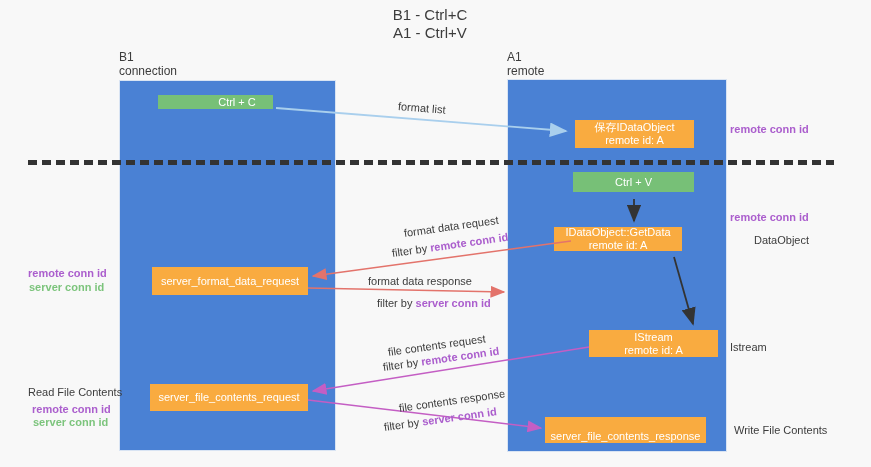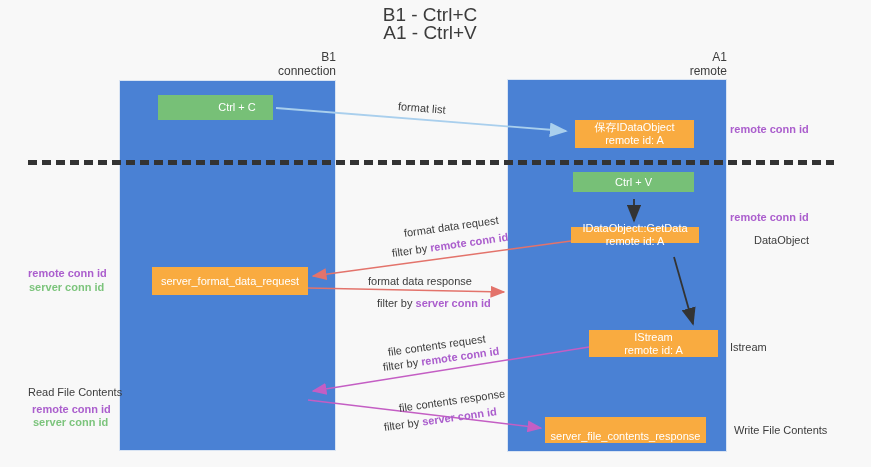--- a/index.html
+++ b/index.html
@@ -6,24 +6,24 @@
     --lane-blue:#4a81d4; --box-green:#77c077; --box-orange:#f9ab40;
     --purple-text:#ab5ecd; --green-text:#7cc47c; --arrow-blue:#a9cfed;
     --arrow-red:#e3736b; --arrow-magenta:#c45ec4; --arrow-black:#333333;
     --text-dark:#3c3c3c; --background:#f8f8f8;
   }
   *{margin:0;padding:0;box-sizing:border-box;}
   html,body{background:var(--background);font-family:"Liberation Sans",sans-serif;}
   .canvas{position:relative;width:871px;height:467px;background:var(--background);overflow:hidden;}
 
   .title{position:absolute;left:330px;top:6px;width:200px;text-align:center;
-         font-size:19px;line-height:18px;color:var(--text-dark);z-index:6;}
+         font-size:15px;line-height:18px;color:var(--text-dark);z-index:6;}
 
   .lane{position:absolute;background:var(--lane-blue);border:1px solid #d9e4f3;z-index:1;}
-  .lane-header{position:absolute;text-align:right;font-size:12px;line-height:14px;
+  .lane-header{position:absolute;text-align:left;font-size:12px;line-height:14px;
                color:var(--text-dark);z-index:2;}
 
   .dashline{position:absolute;left:28px;top:160px;width:806px;height:5px;z-index:5;
             background:repeating-linear-gradient(90deg,var(--arrow-black) 0 9px,transparent 9px 14px);}
 
   .box{position:absolute;display:flex;flex-direction:column;align-items:center;justify-content:center;
        color:#ffffff;font-size:11px;line-height:13px;text-align:center;z-index:4;white-space:nowrap;}
   .green{background:var(--box-green);}
   .orange{background:var(--box-orange);}
 
@@ -58,48 +58,51 @@
   <div class="lane-header" style="left:507px;top:50px;width:220px;">
     <div>A1</div>
     <div>remote</div>
   </div>
 
   <div class="lane" style="left:119px;top:80px;width:217px;height:371px;"></div>
   <div class="lane" style="left:507px;top:79px;width:220px;height:373px;"></div>
 
   <div class="dashline"></div>
 
-  <div class="box green" style="left:158px;top:95px;width:115px;height:25px;padding-left:43px;">
+  <div class="box green" style="left:158px;top:95px;width:115px;height:14px;padding-left:43px;">
     <div>Ctrl + C</div>
   </div>
 
   <div class="box orange" style="left:575px;top:120px;width:119px;height:28px;">
     <div>保存IDataObject</div>
     <div>remote id: A</div>
   </div>
 
   <div class="box green" style="left:573px;top:172px;width:121px;height:20px;">
     <div>Ctrl + V</div>
   </div>
 
-  <div class="box orange" style="left:571px;top:227px;width:128px;height:16px;">
+  <div class="box orange" style="left:554px;top:227px;width:128px;height:24px;">
     <div>IDataObject::GetData</div>
     <div>remote id: A</div>
   </div>
 
   <div class="box orange" style="left:152px;top:267px;width:156px;height:28px;">
     <div>server_format_data_request</div>
   </div>
 
 
   <div class="box orange" style="left:589px;top:330px;width:129px;height:27px;">
     <div>IStream</div>
     <div>remote id: A</div>
   </div>
 
+  <div class="box orange" style="left:150px;top:384px;width:158px;height:27px;">
+    <div>server_file_contents_request</div>
+  </div>
 
   <div class="box orange" style="left:545px;top:417px;width:161px;height:26px;justify-content:flex-end;">
     <div>server_file_contents_response</div>
   </div>
 
   <svg class="overlay" width="871" height="467">
     <defs>
       <marker id="m-blue" markerWidth="10" markerHeight="8" refX="9" refY="4" orient="auto">
         <path d="M0,0 L10,4 L0,8 z" class="mk-blue"></path>
         </marker>

